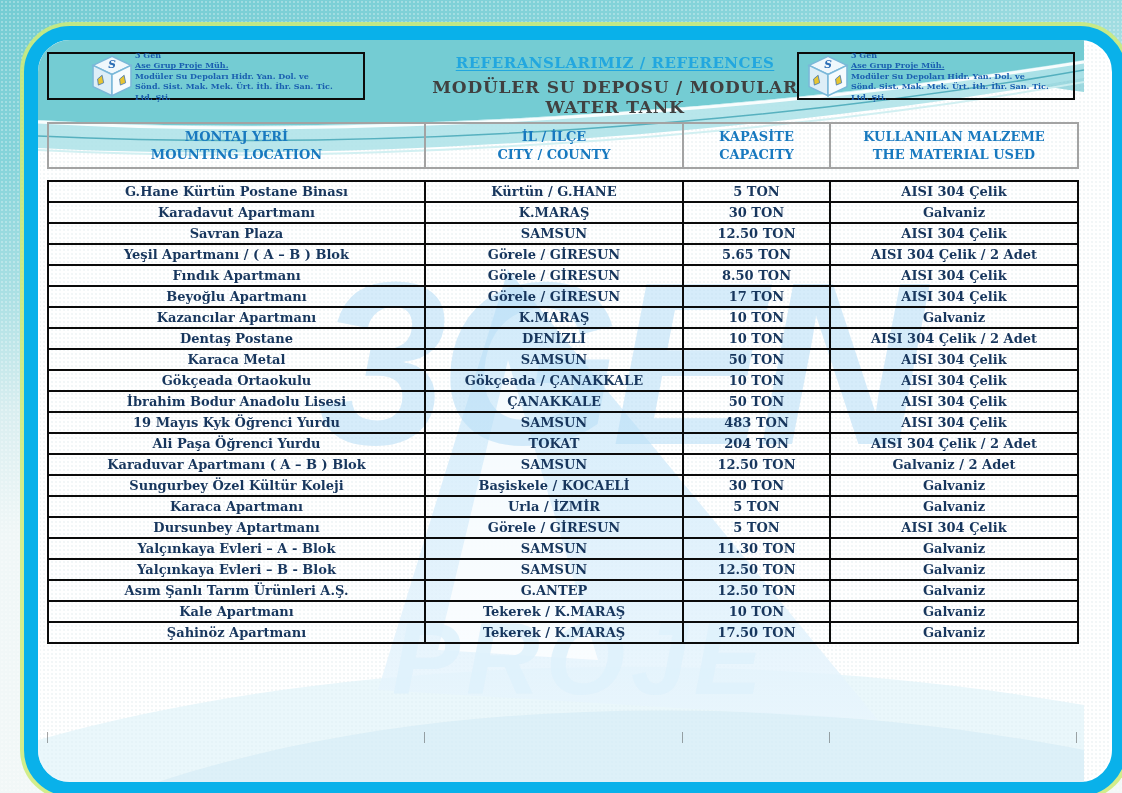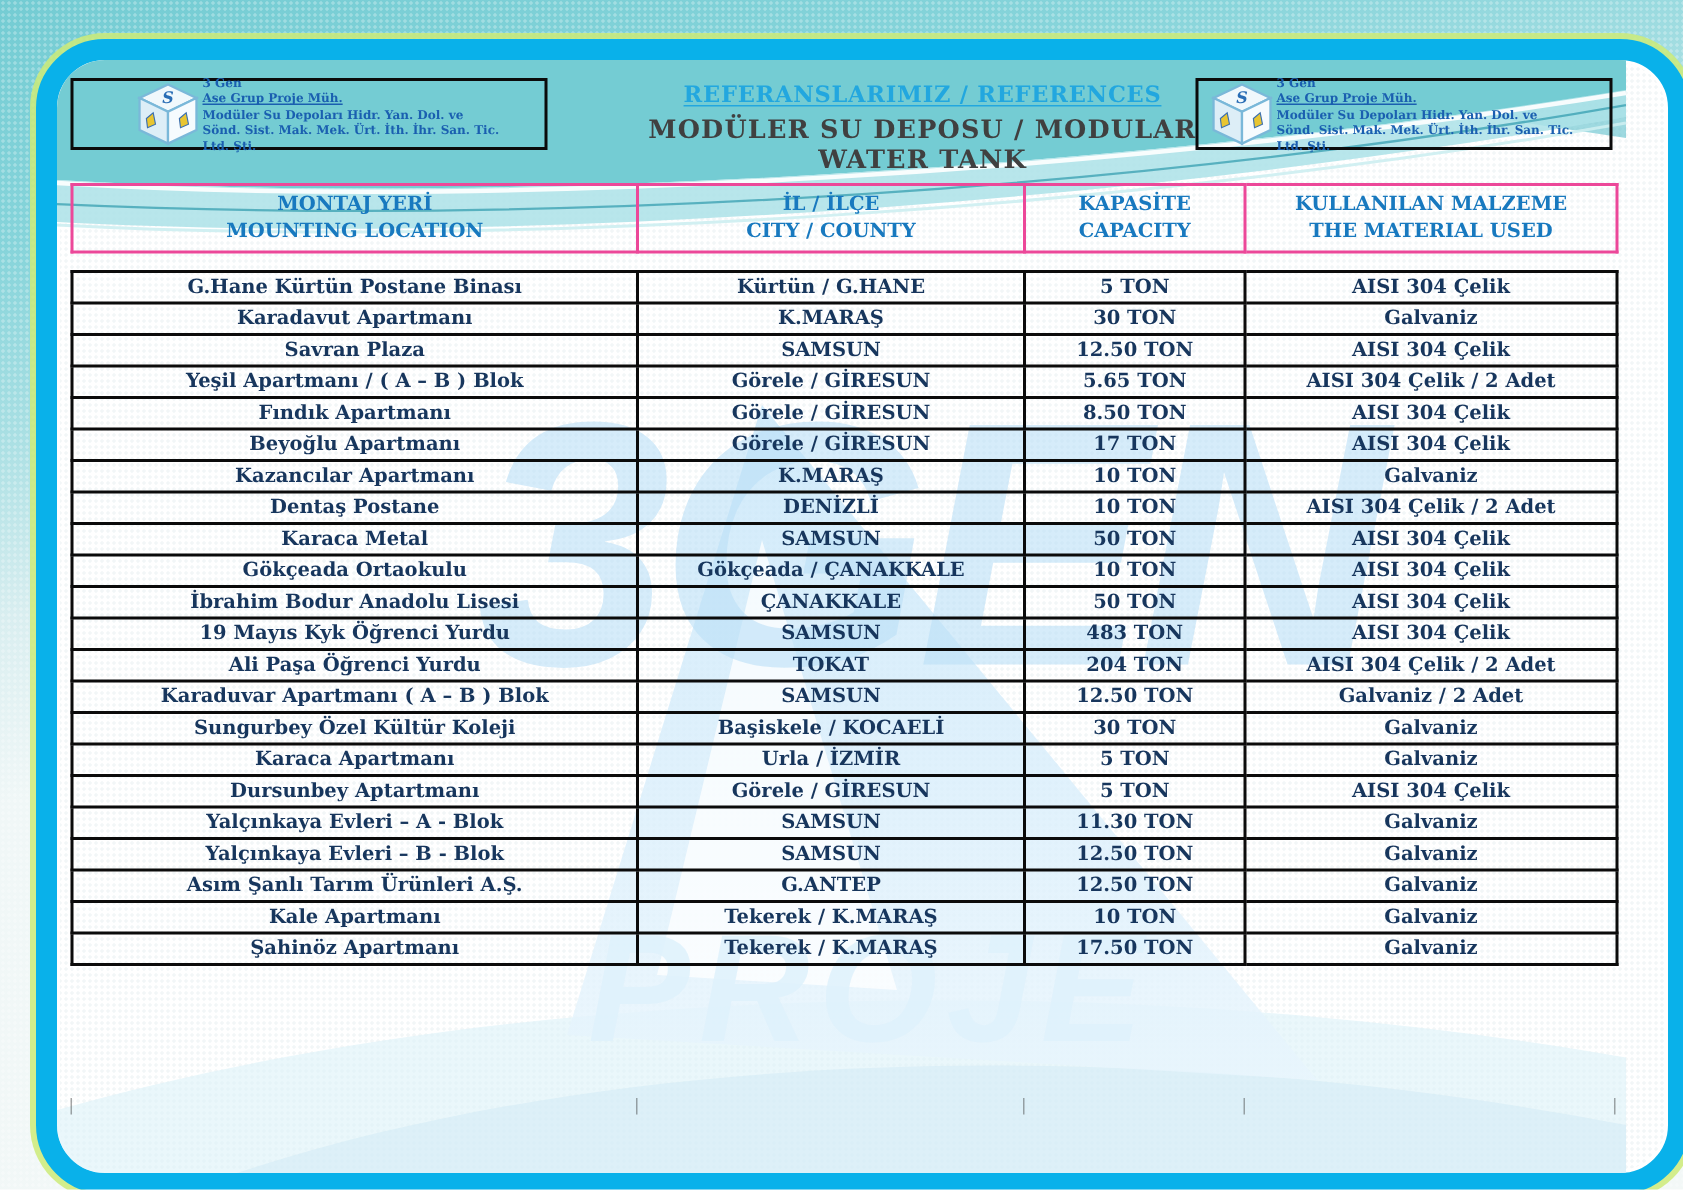--- a/index.html
+++ b/index.html
@@ -49,21 +49,21 @@
     font-size:8px;line-height:1.3;padding-right:20px;}
   .logo-text .l2{text-decoration:underline;}
   
   .title-block{position:absolute;left:365px;top:54px;width:432px;text-align:center;z-index:4;margin-left:34px;}
   .title-1{color:#22a7df;font-weight:bold;font-size:15px;letter-spacing:0.5px;
     text-decoration:underline;text-underline-offset:2px;}
   .title-2{color:#404040;font-weight:bold;font-size:17px;letter-spacing:0.8px;margin-top:5px;}
   
   .head-table{position:absolute;left:47px;top:122px;width:1030px;height:47px;z-index:4;
     border-collapse:collapse;table-layout:fixed;}
-  .head-table td{border:2px solid #ec4899;text-align:center;vertical-align:middle;
+  .head-table td{border:2px solid #a3a3a3;text-align:center;vertical-align:middle;
     color:#1879bf;font-weight:bold;font-size:13px;line-height:1.35;padding:0;background:transparent;}
   
   .data-table{position:absolute;left:47px;top:180px;width:1030px;z-index:4;
     border-collapse:collapse;table-layout:fixed;}
   .data-table td{border:2px solid #0b0b0b;height:19px;text-align:center;vertical-align:middle;
     color:#17365d;font-weight:bold;font-size:13px;padding:0;background:transparent;white-space:nowrap;}
   .stub{position:absolute;left:47px;top:732px;width:1030px;height:11px;z-index:3;}
   .stub i{position:absolute;top:0;height:11px;width:1px;background:rgba(60,60,60,0.45);}
 </style>
 </head>

